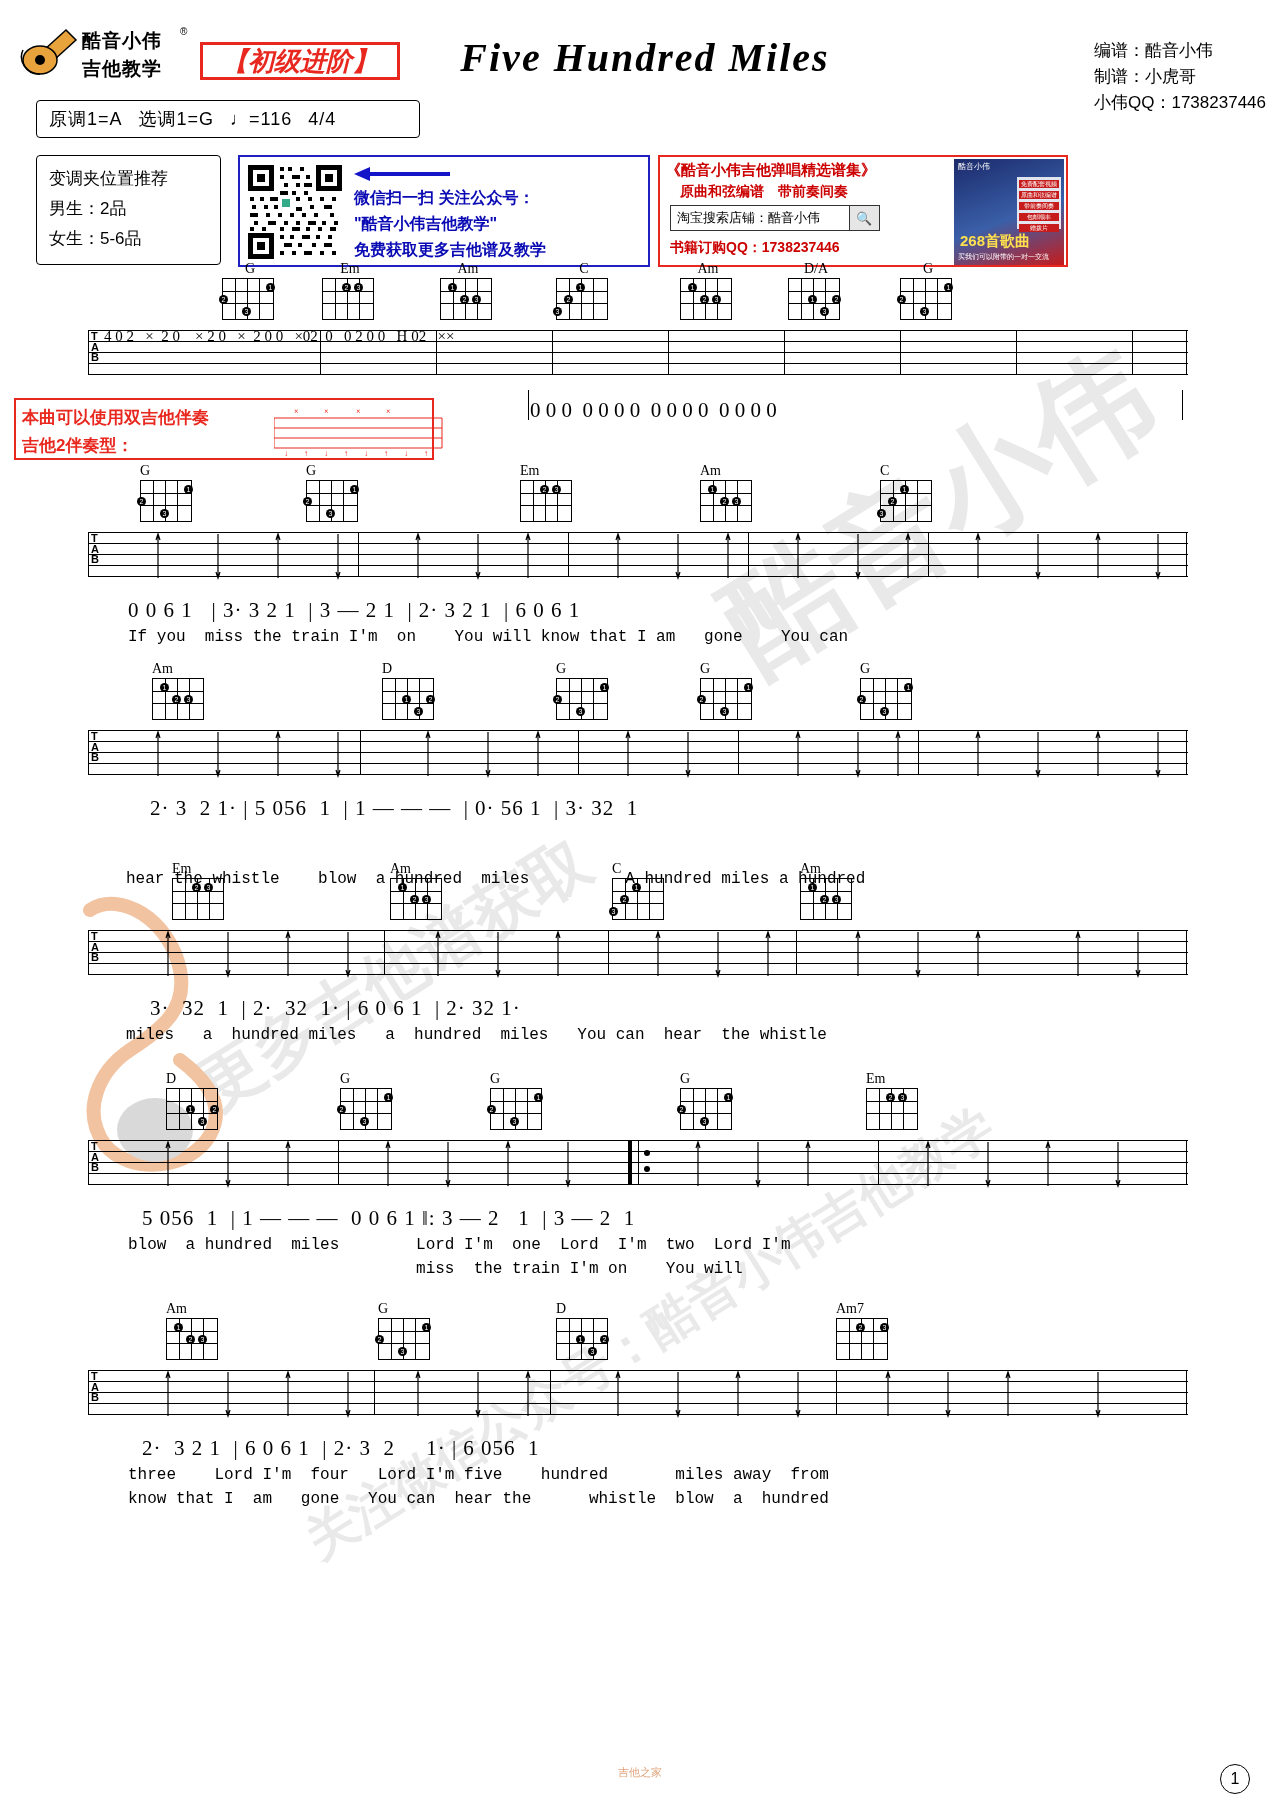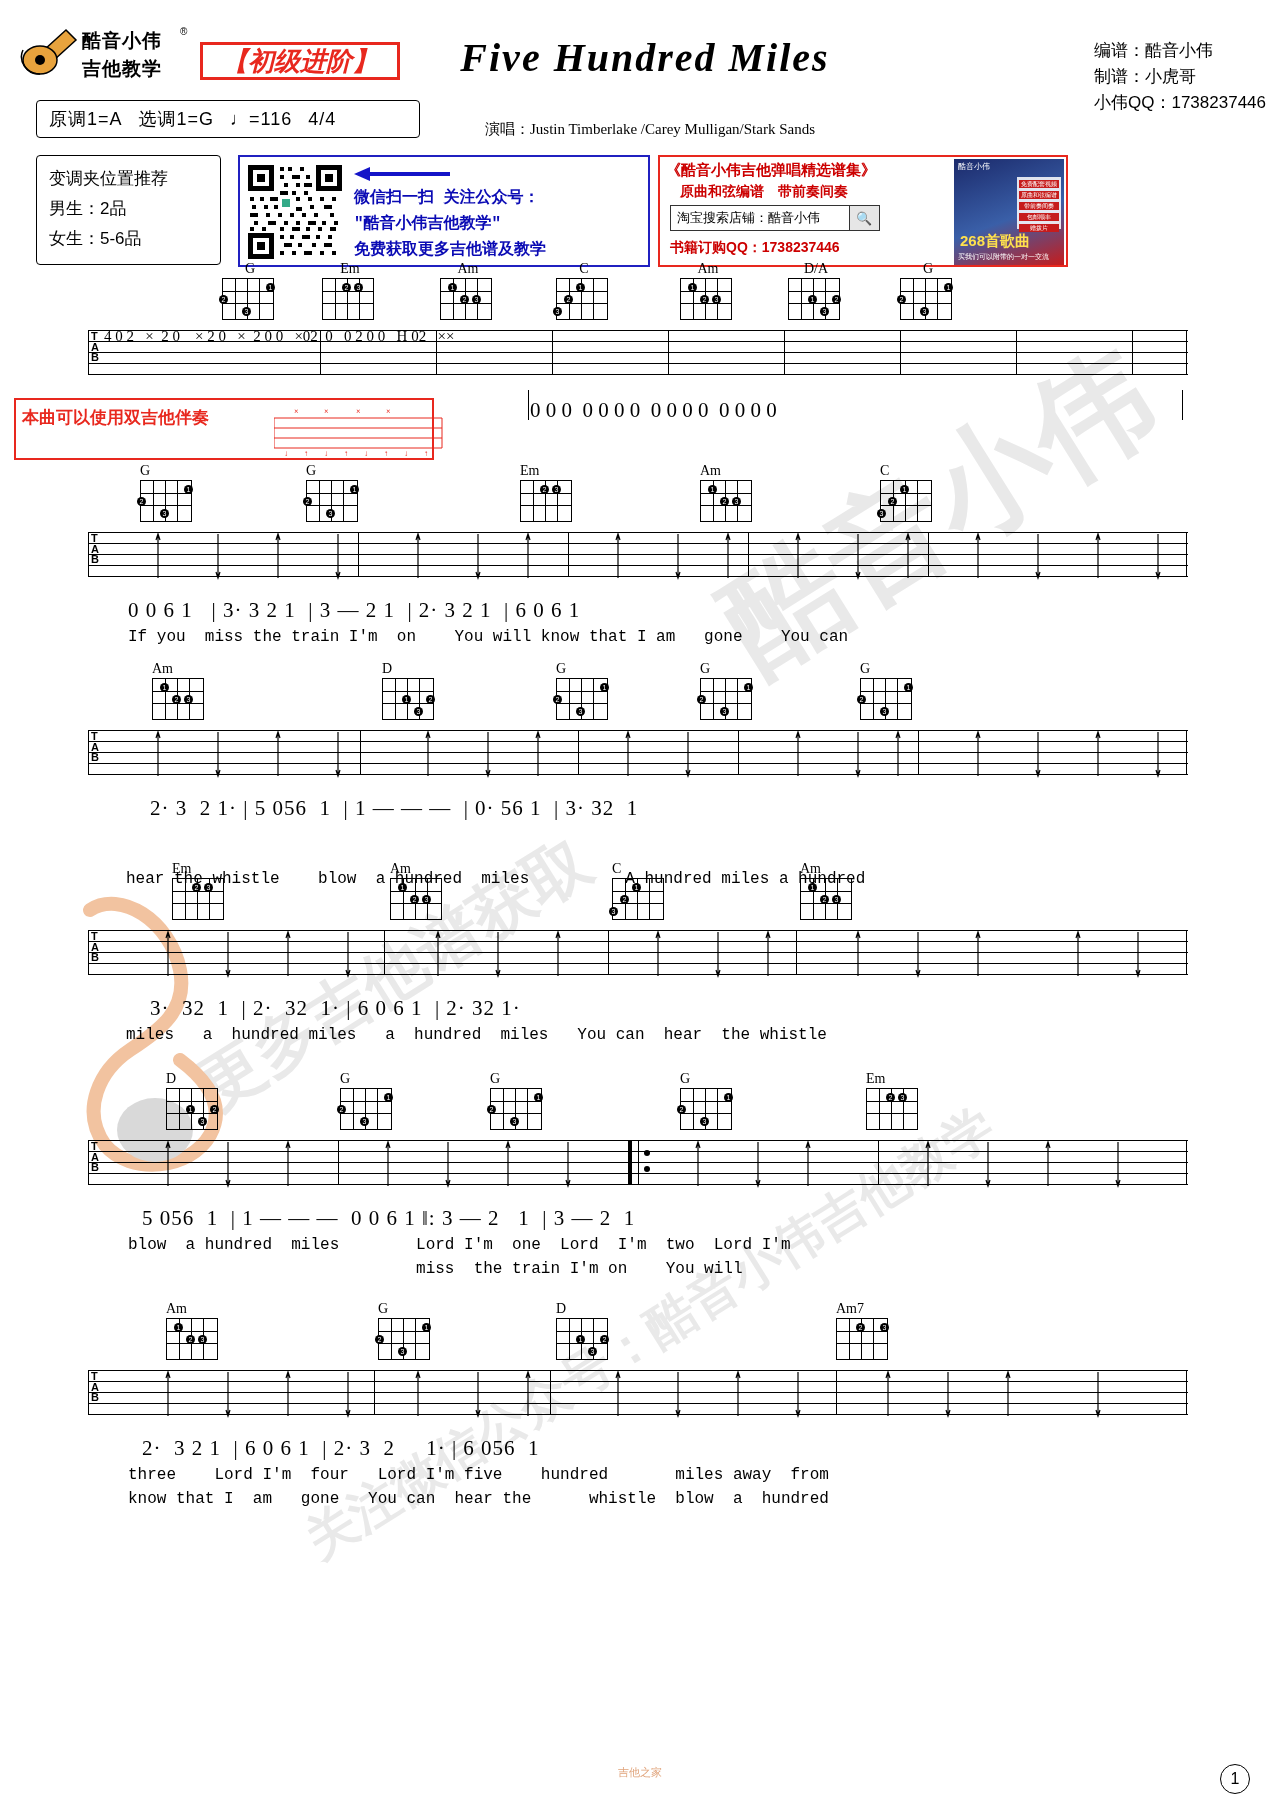--- a/index.html
+++ b/index.html
@@ -52,21 +52,21 @@
   }
   .key-box span { margin-right:16px; }
 
   .capo-box {
     position:absolute; left:36px; top:155px; width:185px; height:110px;
     border:1.5px solid #000; border-radius:4px; padding:8px 0 0 12px;
     font-size:17px; line-height:30px;
   }
 
   
-  .qr-box { position:absolute; left:238px; top:155px; width:412px; height:112px; border:2px solid #2020c0;font-family:Liberation Mono, monospace; }
+  .qr-box { position:absolute; left:238px; top:155px; width:412px; height:112px; border:2px solid #2020c0; }
   .qr-img { position:absolute; left:4px; top:4px; width:102px; height:102px; }
   .qr-lines { position:absolute; left:114px; top:8px; font-size:16px; line-height:26px; color:#0a0ab4; font-weight:bold; }
   .qr-arrow { position:absolute; left:112px; top:8px; width:100px; height:18px; }
 
   .book-box { position:absolute; left:658px; top:155px; width:410px; height:112px; border:2px solid #e8281e; }
   .book-l1 { position:absolute; left:6px; top:4px; font-size:15px; font-weight:bold; color:#c00; }
   .book-l2 { position:absolute; left:20px; top:26px; font-size:14px; font-weight:bold; color:#c00; }
   .book-search { position:absolute; left:10px; top:48px; width:210px; height:26px; border:1px solid #333; background:#fff; font-size:13px; display:flex; align-items:center; padding-left:6px; }
   .book-search .mag { margin-left:auto; width:30px; height:24px; background:#e6e6e6; border-left:1px solid #333; display:flex; align-items:center; justify-content:center; }
   .book-l3 { position:absolute; left:10px; top:82px; font-size:14px; font-weight:bold; color:#c00; }
@@ -141,21 +141,20 @@
       <path d="M3 24 C-2 34 6 49 20 48" fill="none" stroke="#000" stroke-width="1.5"></path>
     </svg>
     <div class="logo-text1">酷音小伟</div>
     <div class="logo-reg">®</div>
     <div class="logo-text2">吉他教学</div>
   </div>
 
   <div class="level-badge">【初级进阶】</div>
 
   <div class="song-title">Five Hundred Miles</div>
-  <div class="song-singer">演唱：Justin Timberlake /Carey Mulligan/Stark Sands</div>
 
   <div class="credits">
     <div>编谱：酷音小伟</div>
     <div>制谱：小虎哥</div>
     <div>小伟QQ：1738237446</div>
   </div>
 
   <div class="key-box">
     <span>原调1=A</span>
     <span>选调1=G</span>
@@ -392,20 +391,21 @@
       <div class="nums" style="left:16px; top:-2px; font-size:15px;">4 0 2   ×  2 0    × 2 0   ×  2 0 0   ×02  0   0 2 0 0   H 02   ××</div>
     </div>
 
     <div class="nums-row" style="left:530px; top:120px;">0 0 0  0 0 0 0  0 0 0 0  0 0 0 0</div>
     <div class="bar" style="left:528px; top:112px; height:30px;"></div>
     <div class="bar" style="left:1182px; top:112px; height:30px;"></div>
   </div>
 
   <div class="dual-note">
     <div>本曲可以使用双吉他伴奏</div>
+    <div>吉他2伴奏型：</div>
     <svg class="chordmini" width="170" height="52" viewBox="0 0 170 52">
       <g stroke="#e8281e" stroke-width="1">
         <line x1="0" y1="12" x2="168" y2="12"></line>
           <line x1="0" y1="22" x2="168" y2="22"></line>
         <line x1="0" y1="32" x2="168" y2="32"></line>
           <line x1="0" y1="42" x2="168" y2="42"></line>
         <line x1="0" y1="12" x2="0" y2="42"></line>
           <line x1="168" y1="12" x2="168" y2="42"></line>
       </g>
       <g fill="#e8281e" font-size="8" font-family="Liberation Serif, serif">

